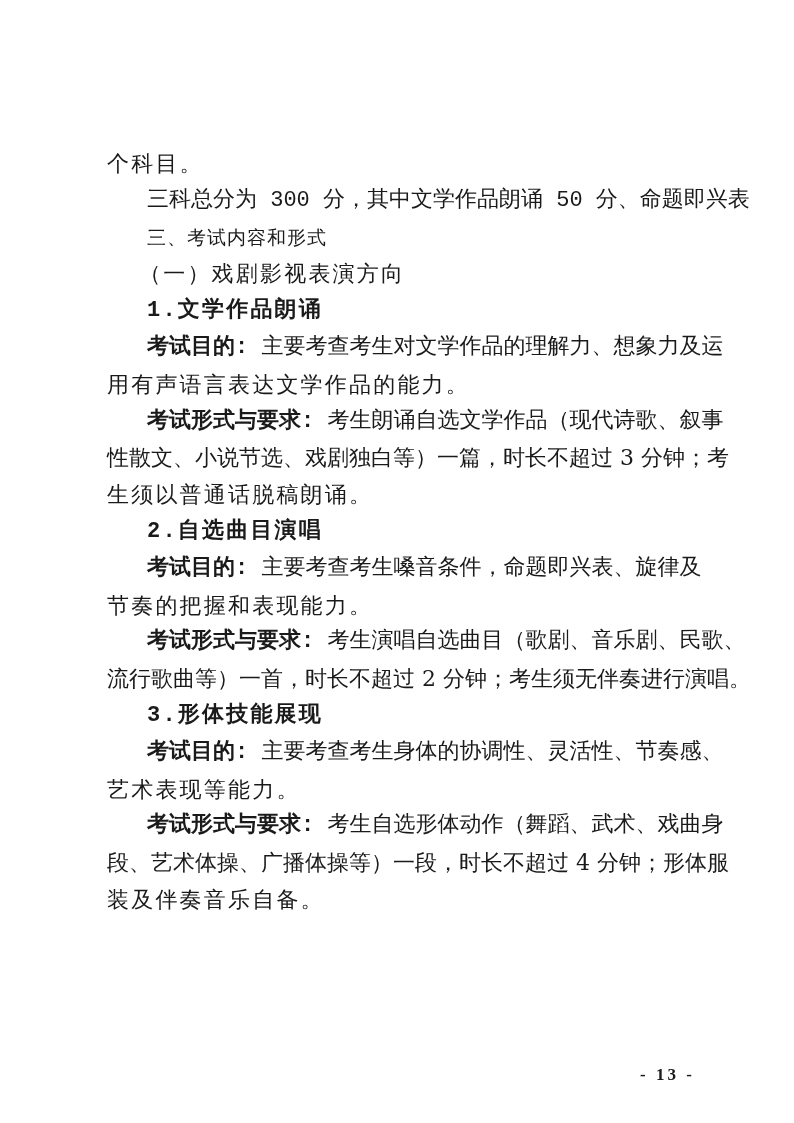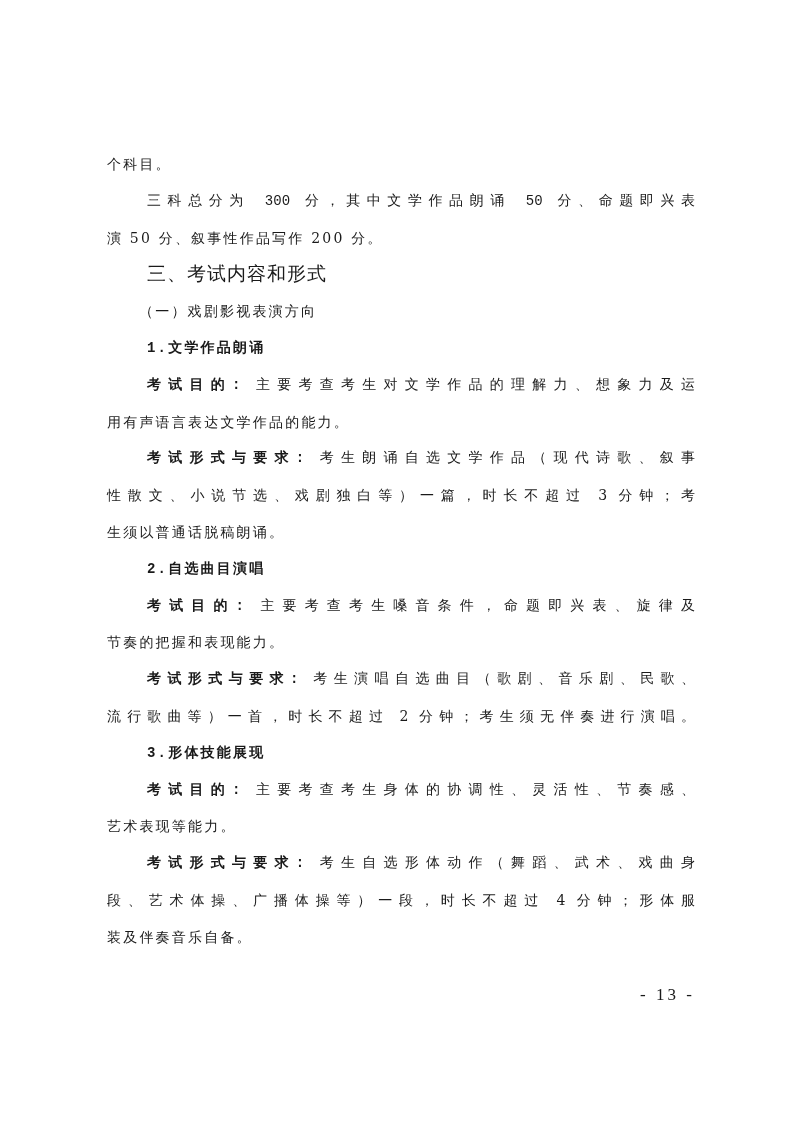--- a/index.html
+++ b/index.html
@@ -1,34 +1,33 @@
 <!DOCTYPE html>
 <html><head>
 <meta charset="utf-8">
 <style>
   html, body { margin: 0; padding: 0; background: #ffffff; }
   body { width: 794px; height: 1123px; position: relative; overflow: hidden;
          font-family: "DejaVu Serif", "Liberation Serif", serif; color: #1a1a1a; }
   .page { position: absolute; left: 107px; top: 146px; width: 588px; }
-  .line { height: 36.8px; line-height: 36.8px; font-size: 14px; white-space: nowrap;
+  .line { height: 36.8px; line-height: 36.8px; font-size: 22px; white-space: nowrap;
           letter-spacing: 2.2px; }
   .indent { padding-left: 40px; font-family: Liberation Mono, monospace; }
   .h { font-family: Liberation Sans, sans-serif; font-size: 19px; letter-spacing: 1px; }
   .b { font-weight: bold; }
   .just { text-align: justify; text-align-last: justify; letter-spacing: 0; }
-  .pagenum { position: absolute; left: 640px; top: 985px; font-size: 17px;
-             font-family: "Liberation Serif", serif; letter-spacing: 3px; }
+  .pagenum { position: absolute; left: 640px; top: 1065px; font-size: 17px;
+             font-family: "Liberation Serif", serif; letter-spacing: 3px; font-weight: bold; }
 </style>
 </head>
 <body>
 
 <div class="page">
   <div class="line">个科目。</div>
   <div class="line indent just">三科总分为 300 分，其中文学作品朗诵 50 分、命题即兴表</div>
-  <div class="line">演 50 分、叙事性作品写作 200 分。</div>
 
   <div class="line indent h">三、考试内容和形式</div>
   <div class="line" style="padding-left:32px">（一）戏剧影视表演方向</div>
 
   <div class="line indent b">1.文学作品朗诵</div>
   <div class="line indent just"><span class="b">考试目的:</span><span> 主要考查考生对文学作品的理解力、想象力及运</span></div>
   <div class="line">用有声语言表达文学作品的能力。</div>
   <div class="line indent just"><span class="b">考试形式与要求:</span><span> 考生朗诵自选文学作品（现代诗歌、叙事</span></div>
   <div class="line just">性散文、小说节选、戏剧独白等）一篇，时长不超过 3 分钟；考</div>
   <div class="line">生须以普通话脱稿朗诵。</div>

